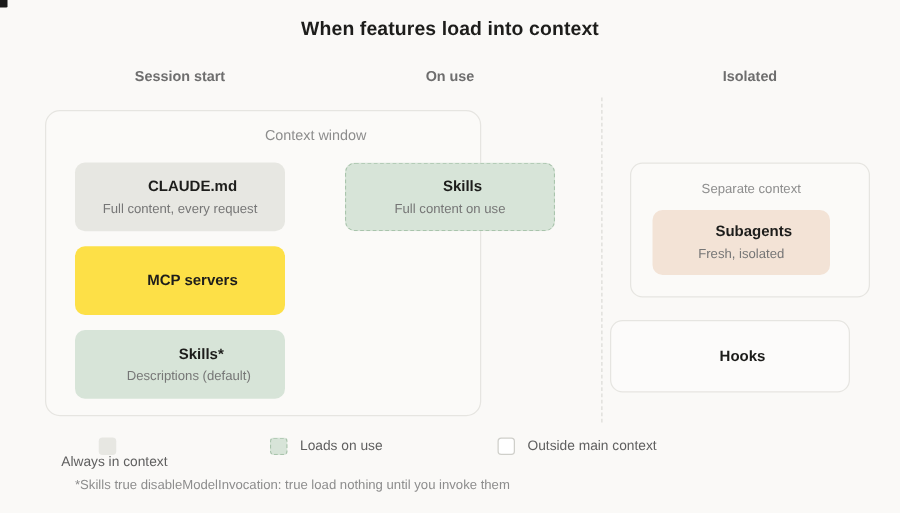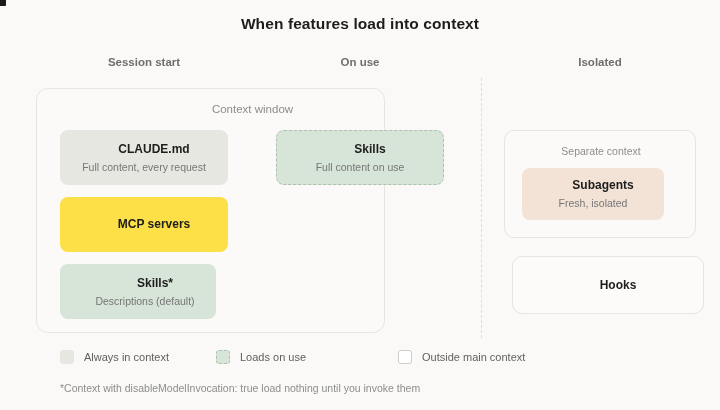--- a/index.html
+++ b/index.html
@@ -110,21 +110,21 @@
   
   .card-claude {
     left: 60px; top: 130px; width: 168px; height: 55px;
     background: #e7e7e2;
   }
   .card-mcp {
     left: 60px; top: 197px; width: 168px; height: 55px;
     background: #fde047;
   }
   .card-skills-start {
-    left: 60px; top: 264px; width: 156px; height: 55px;
+    left: 60px; top: 264px; width: 168px; height: 55px;
     background: #d7e4d8;
     padding-left: 14px;
   }
 
   
   .card-skills-use {
     left: 276px; top: 130px; width: 168px; height: 55px;
     background: #d7e4d8;
     border: 1.5px dashed #a9c4ac;
   }
@@ -148,35 +148,35 @@
     width: 192px;
     text-align: center;
     font-size: 10.5px;
     color: #8d8d8d;
   }
   .card-subagents {
     left: 522px; top: 168px; width: 142px; height: 52px;
     background: #f3e3d6;
   }
   .card-hooks {
-    left: 512px; top: 256px; width: 192px; height: 58px;
+    left: 488px; top: 256px; width: 192px; height: 58px;
     background: #fcfbfa;
     border: 1px solid #e6e5e1;
     border-radius: 10px;
     gap: 28px;
   }
 
   
   .legend-item {
     position: absolute;
     top: 350px;
     display: flex;
     align-items: center;
   }
-  .legend-item.l1 { left: 60px; }
+  .legend-item.l1 { left: 49px; flex-direction: column; }
   .legend-item.l2 { left: 216px; }
   .legend-item.l3 { left: 398px; }
 
   .swatch {
     width: 14px;
     height: 14px;
     border-radius: 3px;
     box-sizing: border-box;
     margin-right: 10px;
     flex: 0 0 auto;
@@ -258,13 +258,13 @@
 <div class="legend-item l2">
   <span class="swatch onuse"></span>
   <span class="legend-label">Loads on use</span>
 </div>
 
 <div class="legend-item l3">
   <span class="swatch outside"></span>
   <span class="legend-label">Outside main context</span>
 </div>
 
-<div class="footnote">*Context with disableModelInvocation: true load nothing until you invoke them</div>
+<div class="footnote">*Skills true disableModelInvocation: true load nothing until you invoke them</div>
 
 </body></html>

